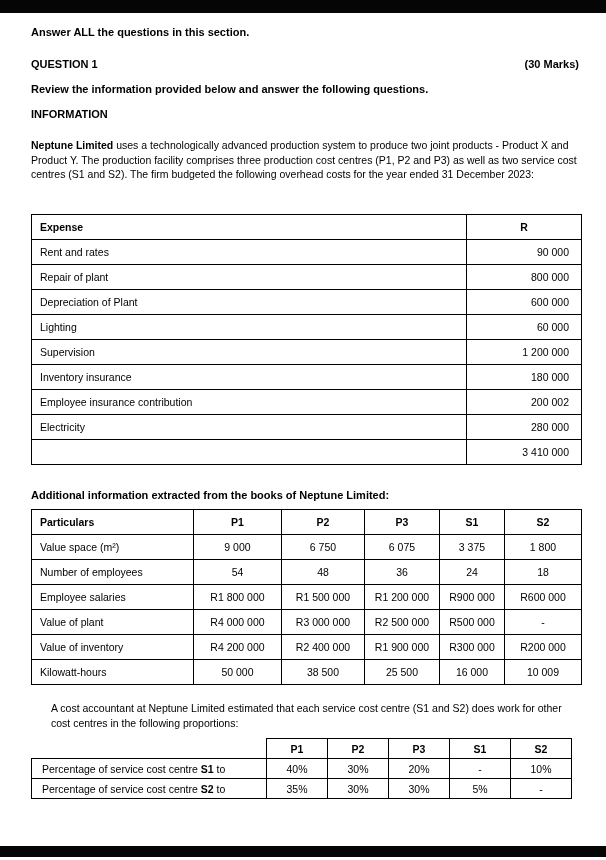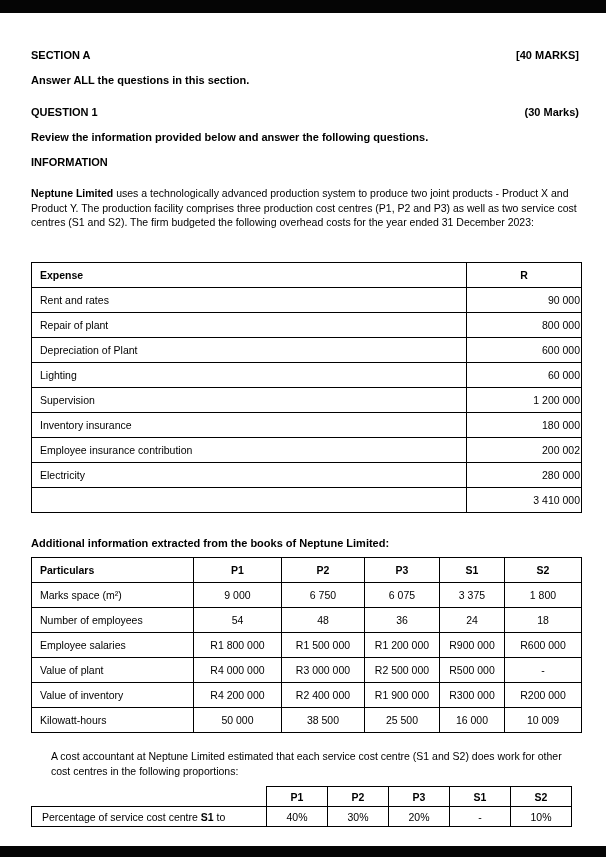--- a/index.html
+++ b/index.html
@@ -22,21 +22,21 @@
   p.body-text { line-height:1.4; margin-top:18px; }
   p.body-text2 { line-height:1.4; margin-top:16px;margin-left:20px; }
 
   table { border-collapse:collapse; table-layout:fixed; }
   th, td { border:1px solid #000; font-size:10.5px; vertical-align:middle; }
 
   
   .t1 { width:100%; margin-top:32px; }
   .t1 th, .t1 td { padding:5px 8px; height:25px; }
   .t1 .exp { text-align:left; }
-  .t1 .amt { text-align:right; padding-right:1px; }
+  .t1 .amt { text-align:right; padding-right:12px; }
   .t1 th.amt-h { text-align:center; font-weight:bold; }
   .t1 th.exp-h { text-align:left; font-weight:bold; }
 
   
   .t2 { width:100%; margin-top:8px; }
   .t2 th, .t2 td { padding:5px 6px; height:25px; }
   .t2 th { font-weight:bold; text-align:center; }
   .t2 th.lbl-h { text-align:left; padding-left:8px; }
   .t2 td.lbl { text-align:left; padding-left:8px; }
   .t2 td.val { text-align:center; }
@@ -50,24 +50,20 @@
   .t3 td.val { text-align:center;margin-left:12px; }
 </style>
 </head>
 <body>
 
 <div class="page">
   <div class="scan-bar top"></div>
 
   <div class="content">
 
-    <div class="row-between mt-first">
-      <span class="h">SECTION A</span>
-      <span class="h">[40 MARKS]</span>
-    </div>
 
     <div class="h mt-sm">Answer ALL the questions in this section.</div>
 
     <div class="row-between mt-md">
       <span class="h">QUESTION 1</span>
       <span class="h">(30 Marks)</span>
     </div>
 
     <div class="h mt-sm">Review the information provided below and answer the following questions.</div>
 
@@ -142,21 +138,21 @@
           <th class="lbl-h">Particulars</th>
           <th>P1</th>
           <th>P2</th>
           <th>P3</th>
           <th>S1</th>
           <th>S2</th>
         </tr>
       </thead>
       <tbody>
         <tr>
-          <td class="lbl">Marks space (m²)</td>
+          <td class="lbl">Value space (m²)</td>
           <td class="val">9 000</td>
           <td class="val">6 750</td>
           <td class="val">6 075</td>
           <td class="val">3 375</td>
           <td class="val">1 800</td>
         </tr>
         <tr>
           <td class="lbl">Number of employees</td>
           <td class="val">54</td>
           <td class="val">48</td>
@@ -222,19 +218,27 @@
       </thead>
       <tbody>
         <tr>
           <td class="lbl"><span>Percentage of service cost centre </span><b>S1</b><span> to</span></td>
           <td class="val">40%</td>
           <td class="val">30%</td>
           <td class="val">20%</td>
           <td class="val">-</td>
           <td class="val">10%</td>
         </tr>
+        <tr>
+          <td class="lbl"><span>Percentage of service cost centre </span><b>S2</b><span> to</span></td>
+          <td class="val">35%</td>
+          <td class="val">30%</td>
+          <td class="val">30%</td>
+          <td class="val">5%</td>
+          <td class="val">-</td>
+        </tr>
       </tbody>
     </table>
 
   </div>
 
   <div class="scan-bar bottom"></div>
 </div>
 
 </body></html>

